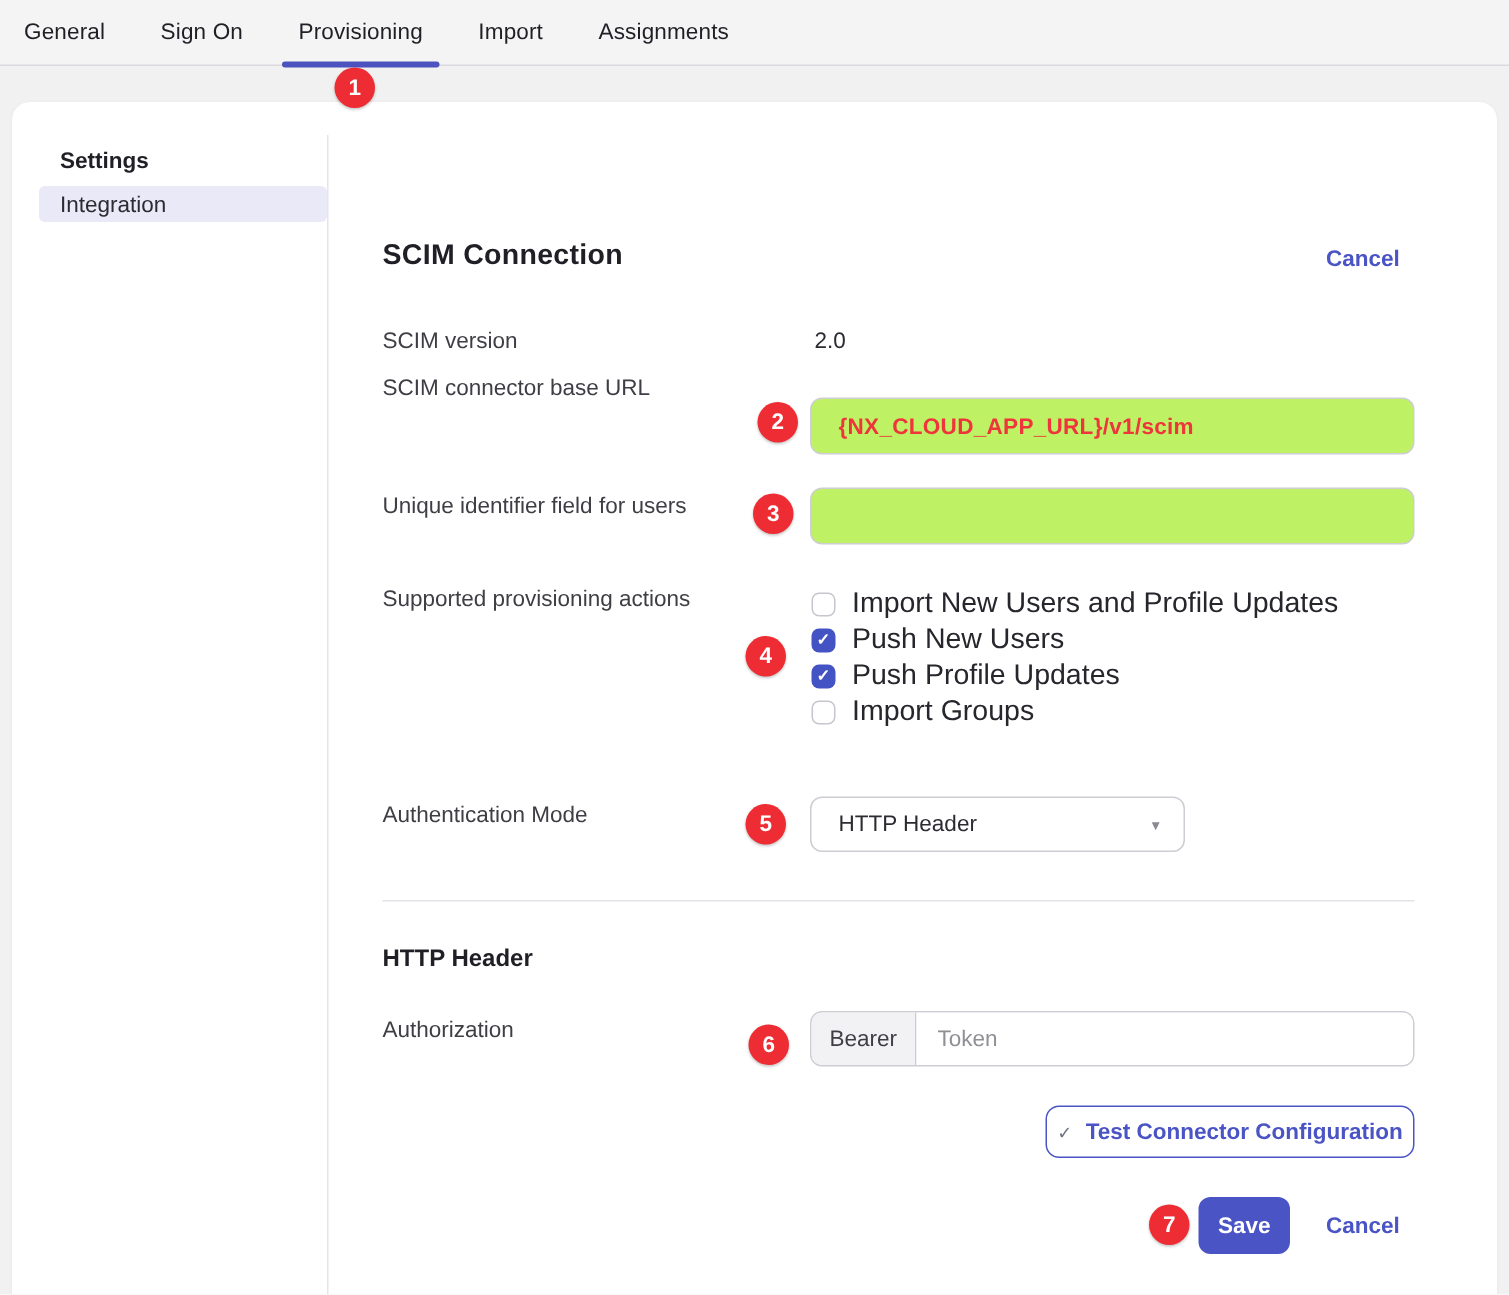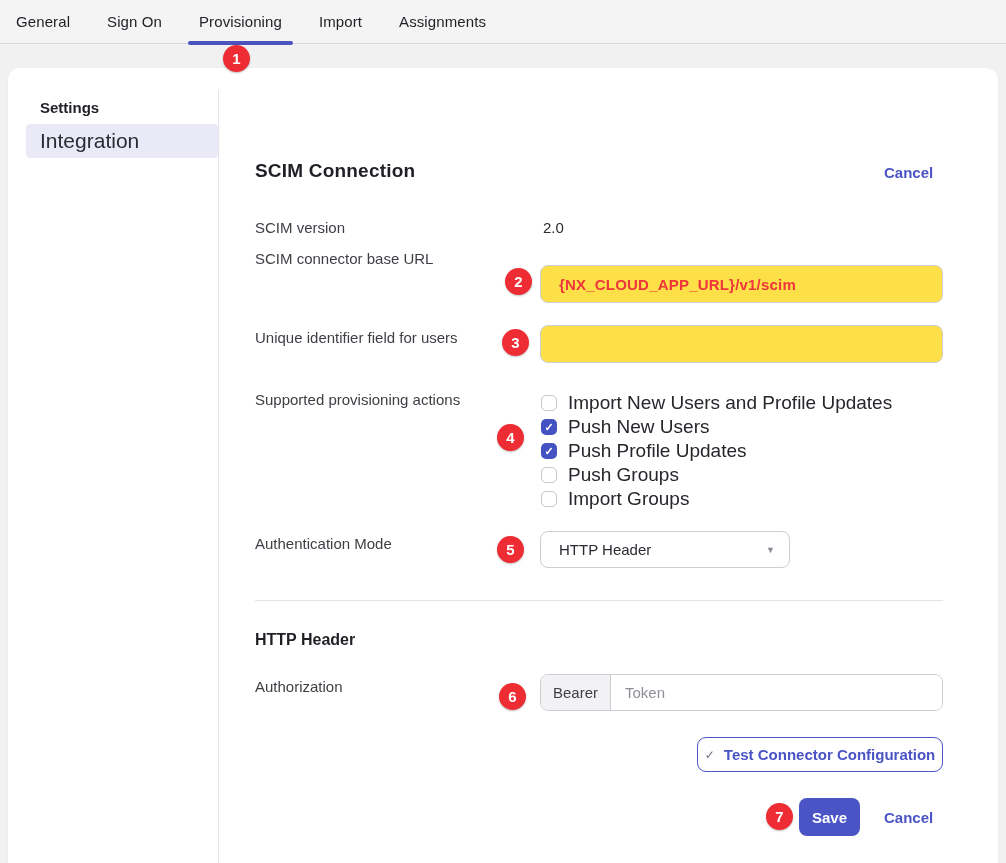--- a/index.html
+++ b/index.html
@@ -54,24 +54,24 @@
     position: absolute; left: 218px; top: 90px; bottom: 0; width: 1px;
     background: #e5e5e9;
   }
 
   
   .sidebar-header {
     position: absolute; left: 40px; top: 99px;
     font-size: 15px; font-weight: 700; color: #1f1f25;
   }
   .sidebar-item {
-    position: absolute; left: 26px; top: 124px; width: 192px; height: 34px;
+    position: absolute; left: 26px; top: 124px; width: 192px; height: 24px;
     background: #e9e9f8; border-radius: 4px;
     display: flex; align-items: center; padding-left: 14px;
-    font-size: 21px; color: #2b2b32; cursor: pointer;
+    font-size: 15px; color: #2b2b32; cursor: pointer;
   }
 
   
   .panel-title {
     position: absolute; left: 255px; top: 160px;
     font-size: 19px; font-weight: 700; color: #1f1f25; letter-spacing: .2px;
   }
   .link {
     color: #4a54c5; font-size: 15px; font-weight: 700; cursor: pointer;
     text-decoration: none;
@@ -82,21 +82,21 @@
     position: absolute; left: 255px;
     font-size: 15px; color: #3e3e45;
   }
   .static-value {
     position: absolute; left: 543px;
     font-size: 15px; color: #2b2b32;
   }
 
   .text-input {
     position: absolute; left: 540px; width: 403px; height: 38px;
-    border: 1px solid #cdcdd3; border-radius: 8px; background: #fde047;
+    border: 1px solid #cdcdd3; border-radius: 8px; background: #bef264;
     font-family: "Liberation Sans", sans-serif;
     font-size: 15px; padding: 0 18px; color: #2b2b32; outline: none;
   }
   .url-input { color: #ee353b; font-weight: 700; letter-spacing: .2px; }
 
   
   .check-list { position: absolute; left: 541px; top: 391px; }
   .check-row {
     display: flex; align-items: center; height: 24px; cursor: pointer;
   }
@@ -211,24 +211,20 @@
     <div class="check-row">
       <span class="checkbox checked">✓</span>
       <span class="check-label">Push New Users</span>
     </div>
     <div class="check-row">
       <span class="checkbox checked">✓</span>
       <span class="check-label">Push Profile Updates</span>
     </div>
     <div class="check-row">
       <span class="checkbox"></span>
-      <span class="check-label">Push Groups</span>
-    </div>
-    <div class="check-row">
-      <span class="checkbox"></span>
       <span class="check-label">Import Groups</span>
     </div>
   </div>
 
 <div class="field-label" style="top:535px">Authentication Mode</div>
 <div class="dropdown">
   <span>HTTP Header</span>
   <span class="arrow">▼</span>
 </div>
 

